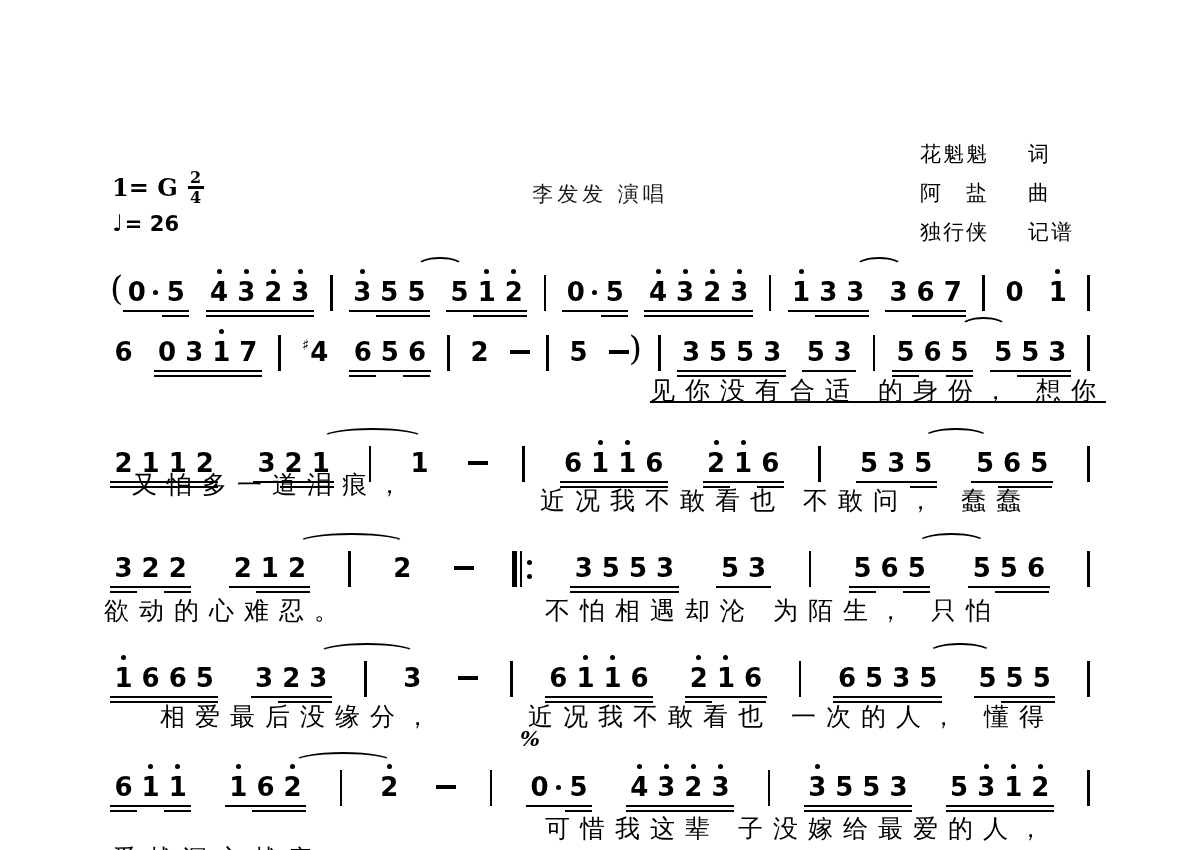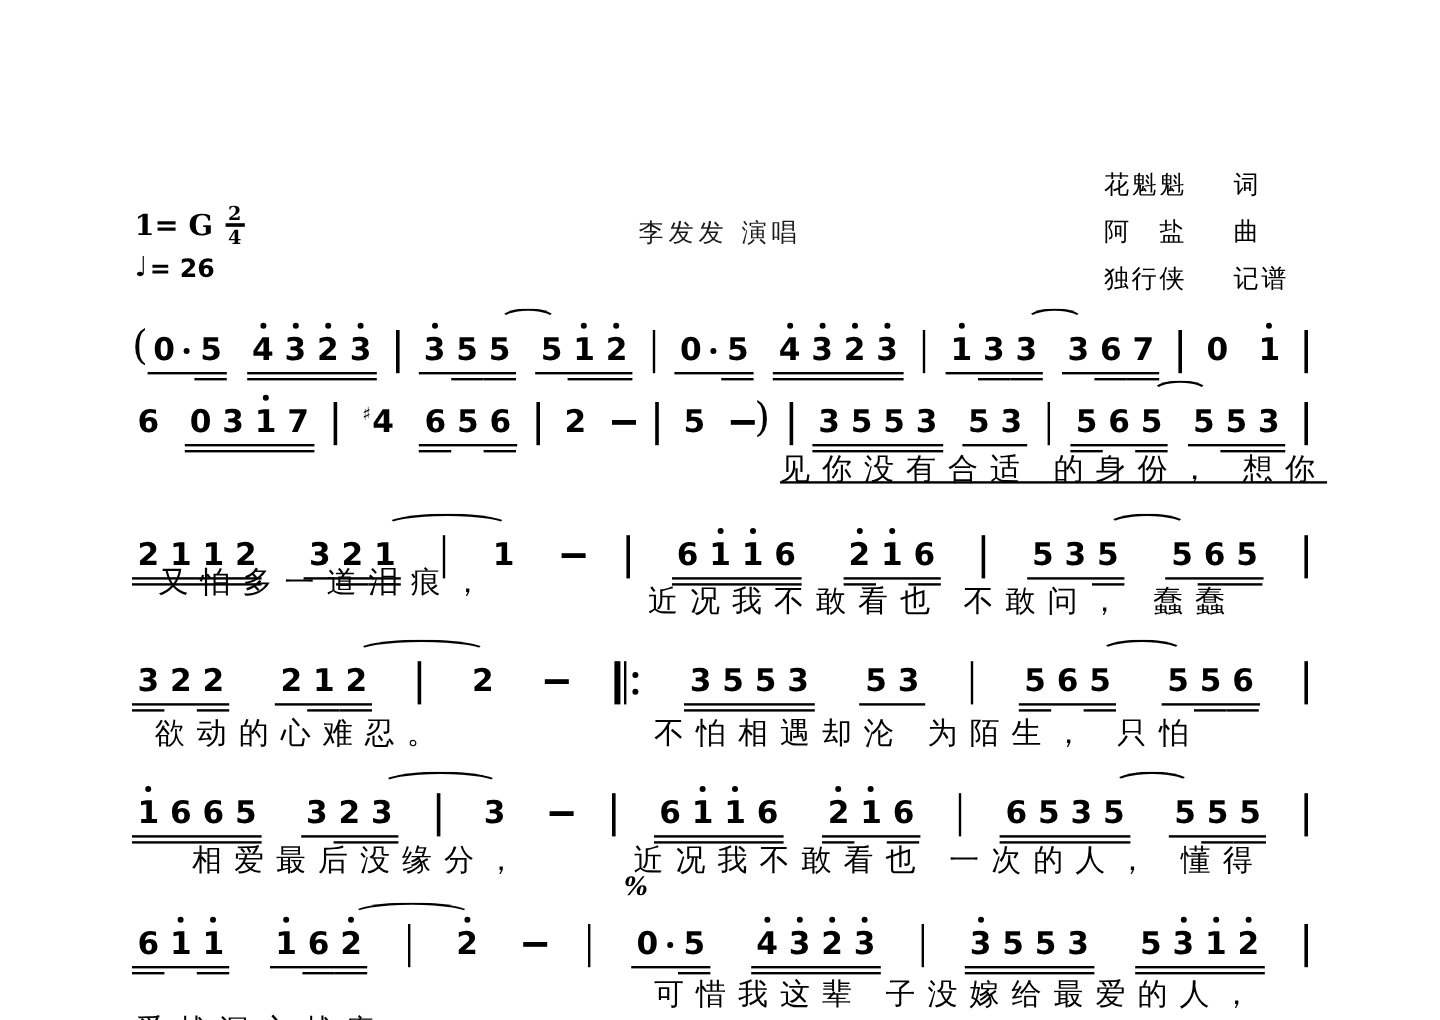--- a/index.html
+++ b/index.html
@@ -971,21 +971,21 @@
           <div class="xrow">
             <div class="xseg" style="width: 27px;"></div>
             <div class="xseg on" style="width: 27px;"></div>
             <div class="xseg on" style="width: 27px;"></div>
           </div>
         </div>
         <div class="bar"></div>
         <div class="tie" style="left: 186.938px; width: 105.438px; top: -4px;"></div>
         <div class="tie" style="left: 806.75px; width: 65.0156px; top: -4px;"></div>
       </div>
-      <div class="lyric" style="left: 129px; top: 594px;">欲动的心难忍。</div>
+      <div class="lyric" style="left: 104px; top: 594px;">欲动的心难忍。</div>
       <div class="lyric" style="left: 545px; top: 594px;">不怕相遇却沦 为陌生， 只怕</div>
       <div class="mline" style="top: 647px;">
         <div class="group">
           <div class="nrow">
             <div class="ncell">
               <div class="dzone">
                 <div class="odot"></div>
               </div>
               <div class="numrow">
                 <div class="num">1</div>

